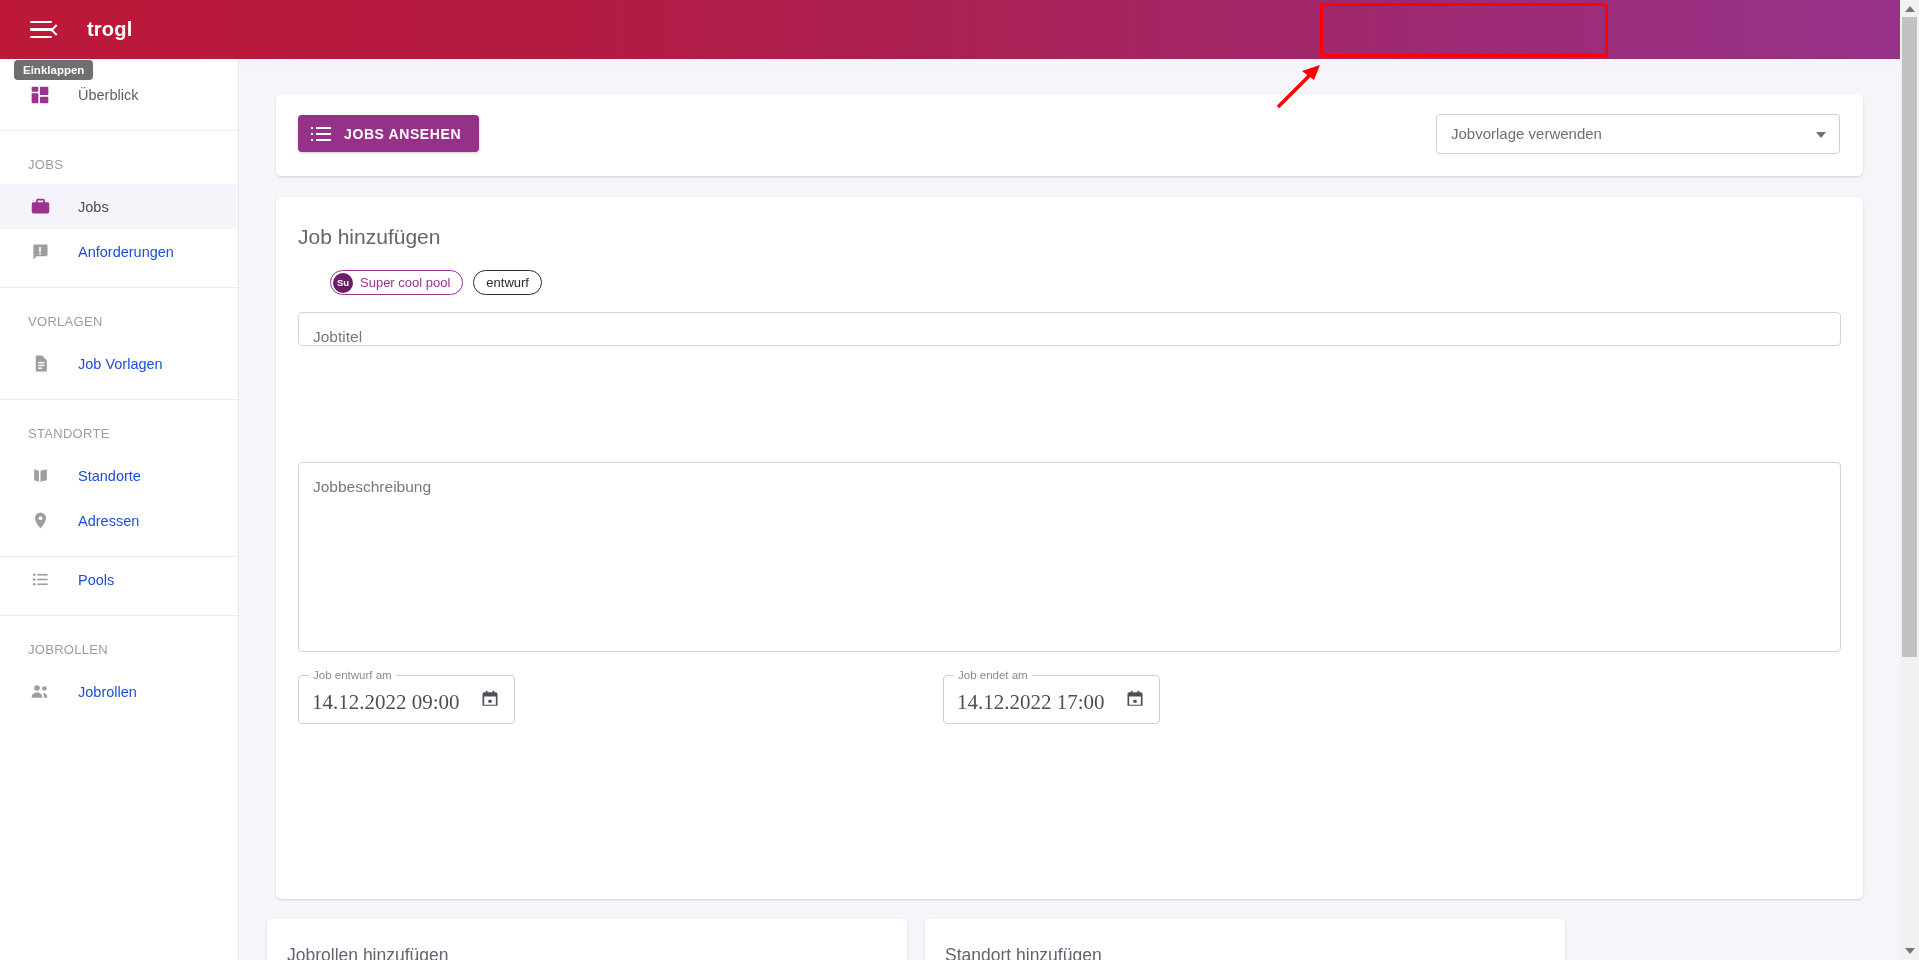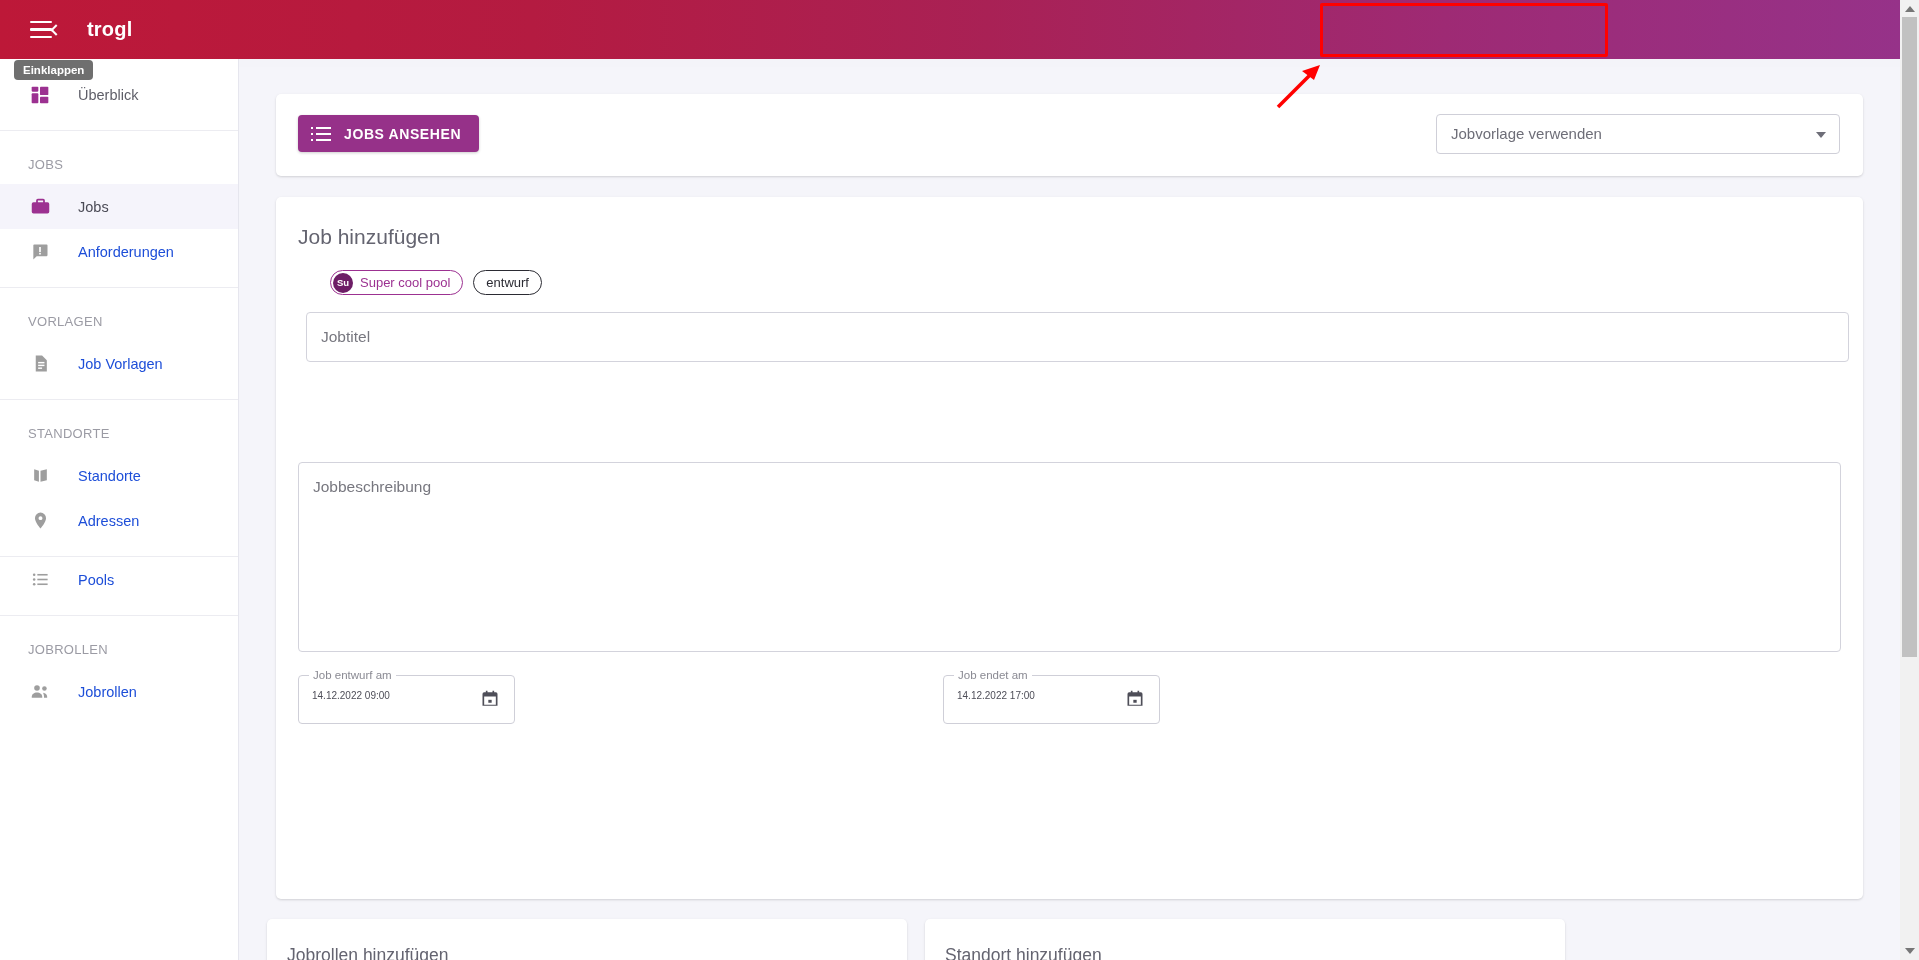--- a/index.html
+++ b/index.html
@@ -202,24 +202,23 @@
     width: 20px; height: 20px; border-radius: 50%;
     background: #6d1d66; color: #fff;
     font-size: 9.5px; font-weight: bold;
     display: flex; align-items: center; justify-content: center;
     margin-right: 7px;
   }
   .chip.draft { border: 1px solid #2b2b33; color: #2b2b33; }
 
   .input-row {
     position: absolute; left: 22px; top: 115px;
-    width: 1543px; height: 50px;
+    width: 1543px; height: 34px;
     border: 1px solid #d3d3dc; border-radius: 4px;
     background: #fff;
-    margin-left: 8px;
   }
   .input-row .ph {
     position: absolute; left: 14px; top: 15px;
     font-size: 15.5px; color: #77777f;
   }
 
   .eye {
     position: absolute; right: 34px; top: 288px;
     width: 24px; height: 24px; cursor: pointer;
   }
@@ -244,21 +243,21 @@
   .date-field.start { left: 22px; }
   .date-field.end { left: 667px; }
   .date-field .flabel {
     position: absolute; top: -7.5px; left: 10px;
     background: #fff; padding: 0 4px;
     font-size: 11.5px; color: #8a8a93;
     line-height: 13px;
   }
   .date-field .val {
     position: absolute; left: 13px; top: 14px;
-    font-size: 10px; color: #4e4e58;
+    font-size: 21px; color: #4e4e58; font-family: Liberation Serif, serif;
   }
   .cal-ico {
     position: absolute; right: 14px; top: 13px;
     width: 20px; height: 20px; cursor: pointer;
   }
 
   
   .card-roles {
     position: absolute; left: 28px; top: 852px;
     width: 640px; height: 110px;

